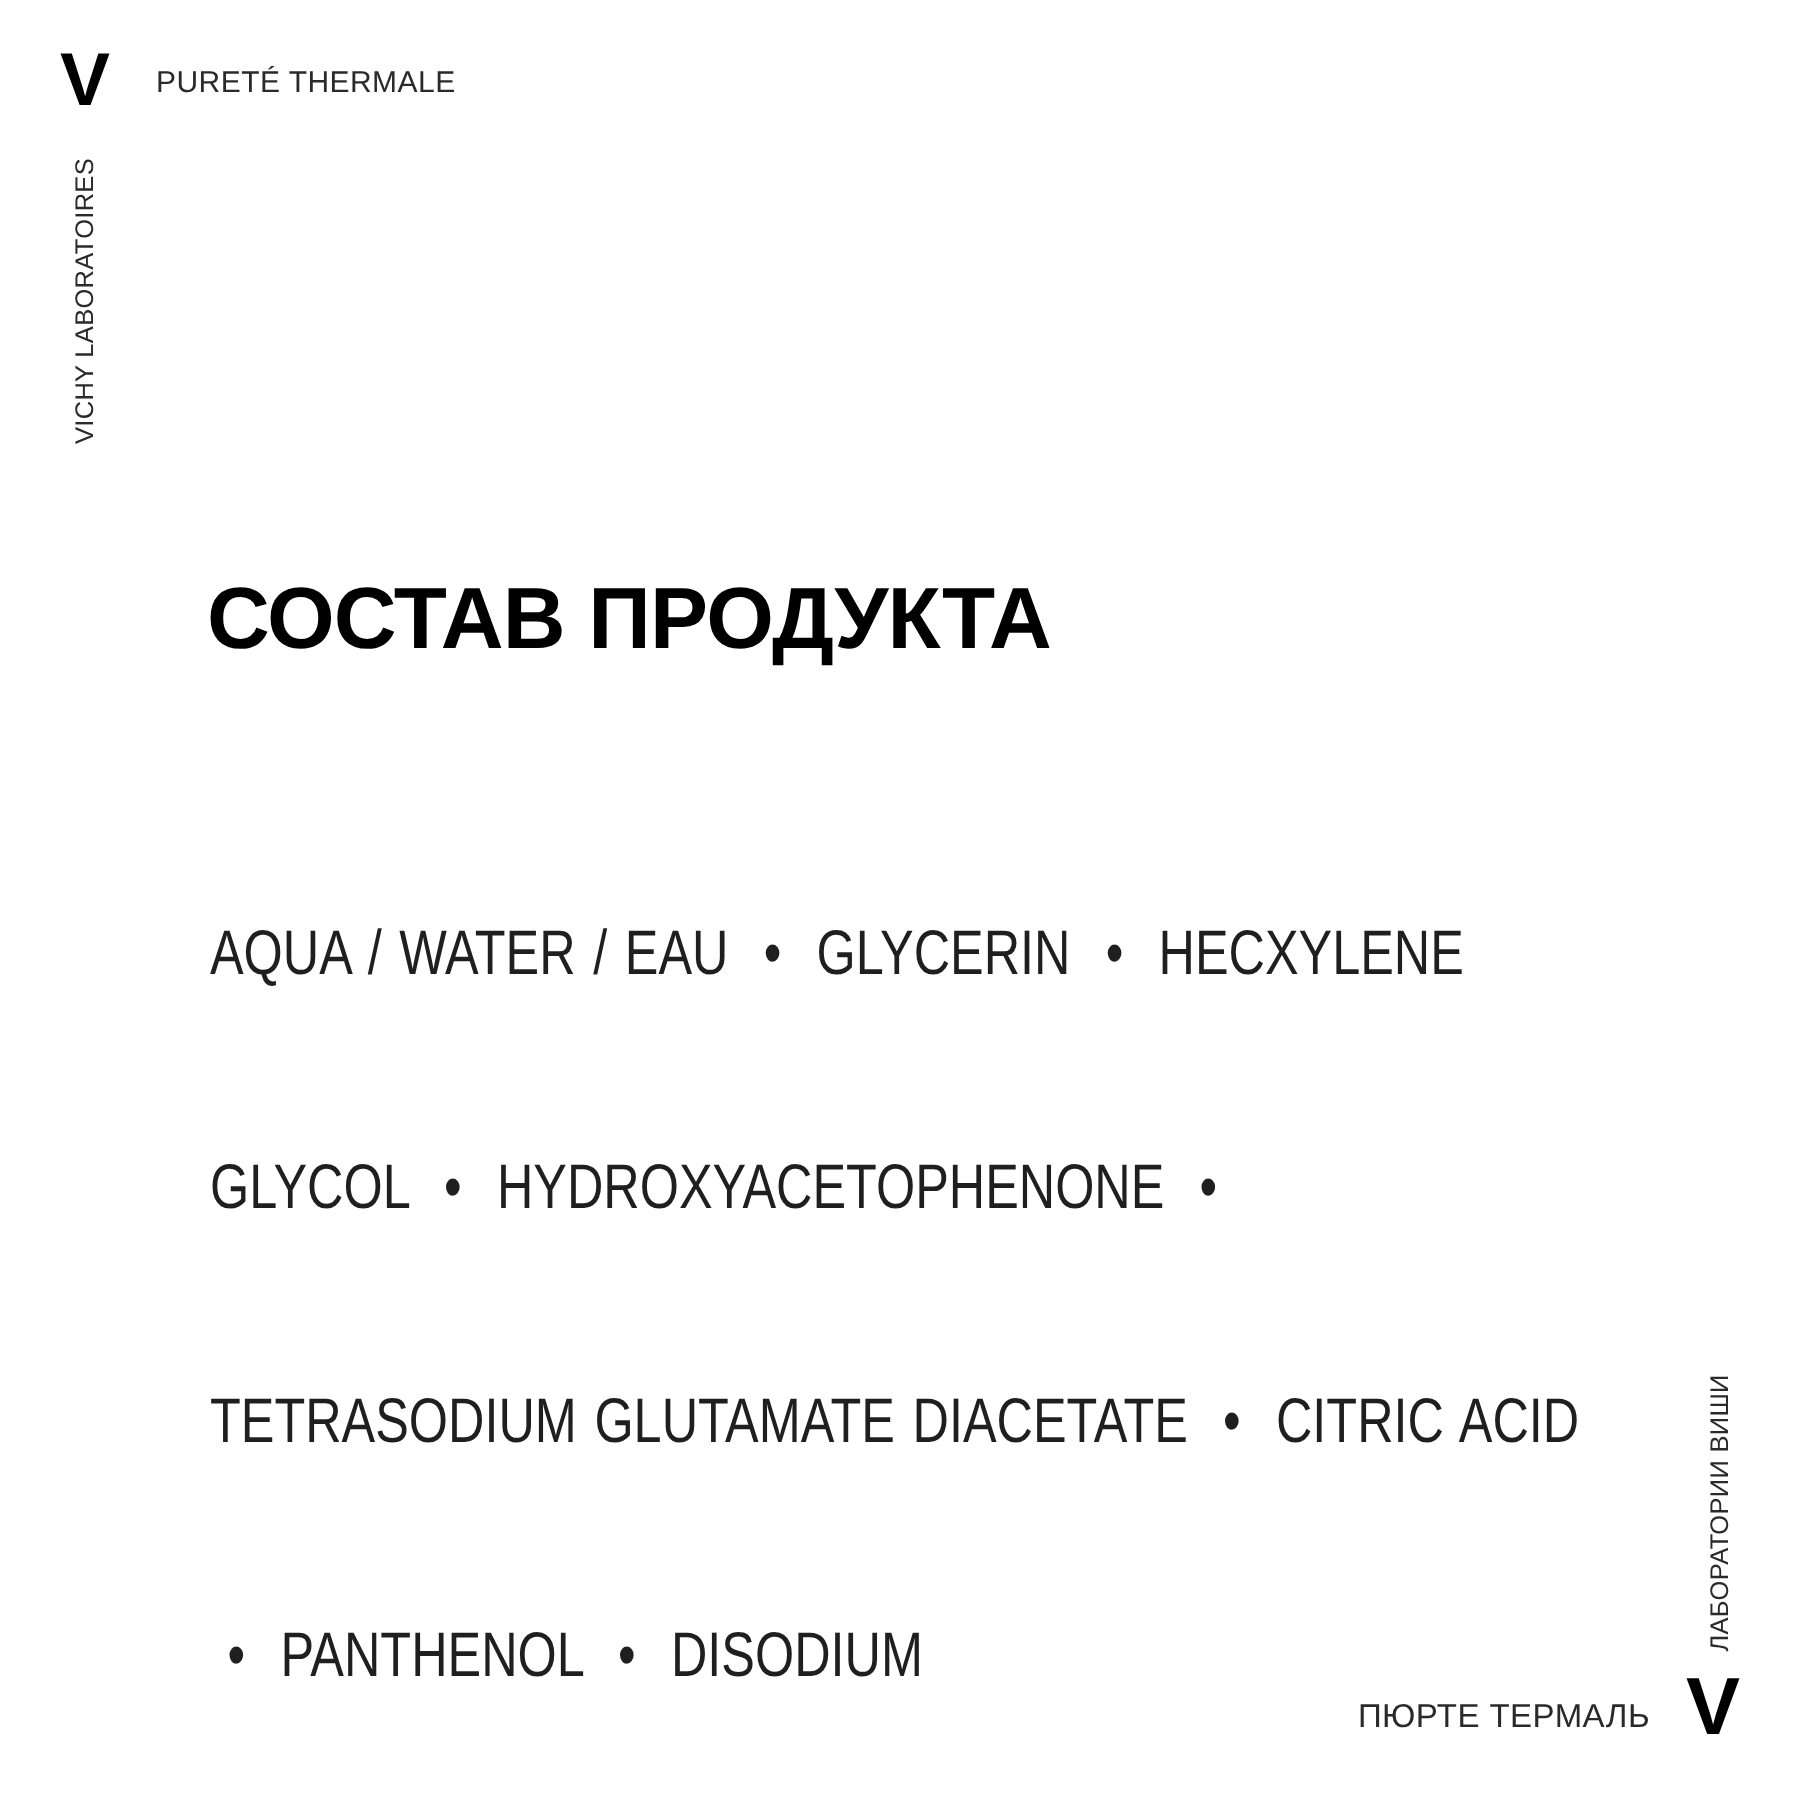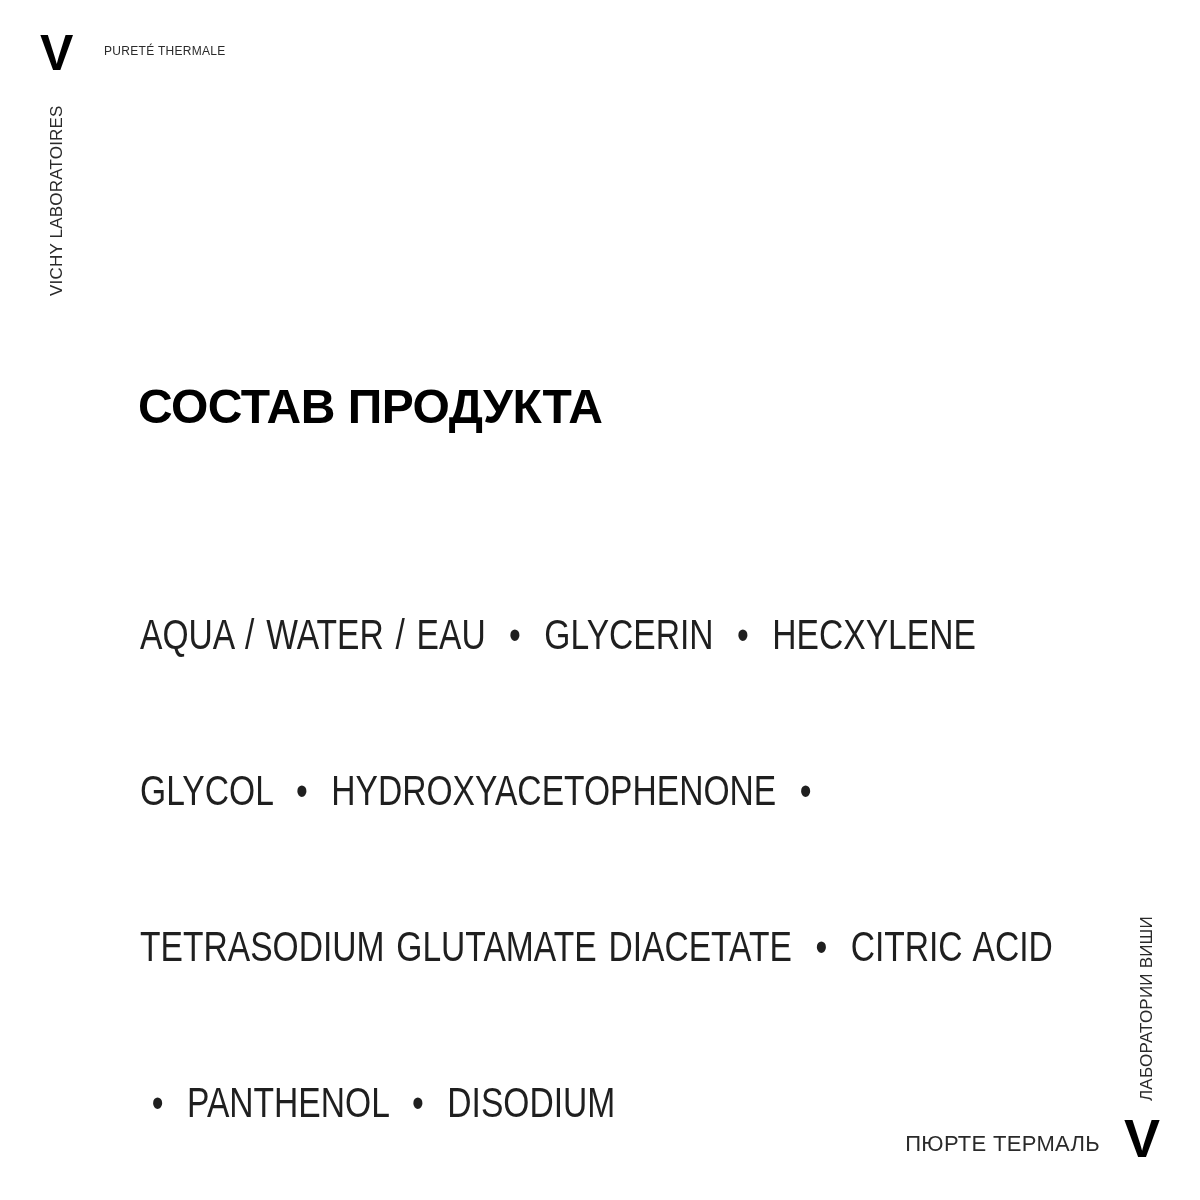--- a/index.html
+++ b/index.html
@@ -17,21 +17,21 @@
   .v-logo {
     font-weight: 700;
     line-height: 1;
     color: #000;
     letter-spacing: 0;
   }
   .v-logo.top    { left: 40px;  top: 28px;   font-size: 50px; }
   .v-logo.bottom { left: 1124px; top: 1111px; font-size: 54px; }
 
   .small-caps-label {
-    font-size: 12px;
+    font-size: 20px;
     letter-spacing: 0.3px;
     color: #2a2a2a;
     line-height: 1;
     white-space: pre;
   }
   .brand-top { left: 104px; top: 45px; }
   .brand-bottom { right: 100px; top: 1133px; font-size: 22px; }
 
   .vertical-label {
     font-size: 17px;
@@ -42,21 +42,21 @@
     white-space: pre;
     transform: rotate(-90deg);
     transform-origin: 0 0;
   }
   .vertical-left  { left: 46px;   top: 296px; }
   .vertical-right { left: 1136px; top: 1101px; }
 
   .page-title {
     left: 138px;
     top: 378px;
-    font-size: 48px;
+    font-size: 58px;
     font-weight: 700;
     letter-spacing: -0.5px;
     line-height: 1.2;
     color: #000;
     white-space: pre;
   }
 
   .ingredients {
     left: 140px;
     top: 505px;

